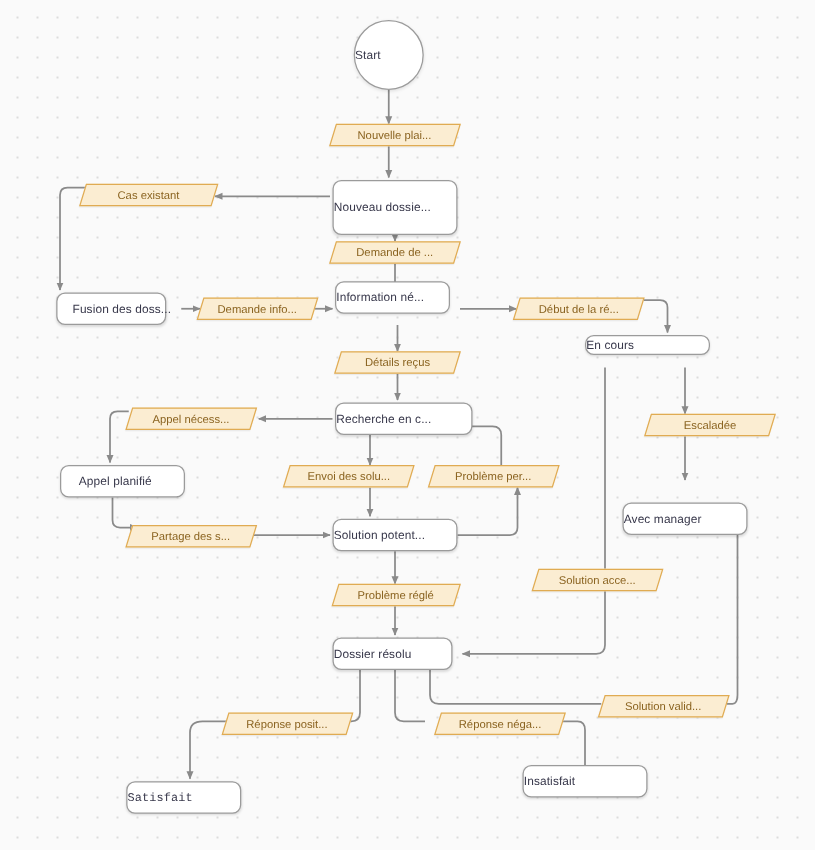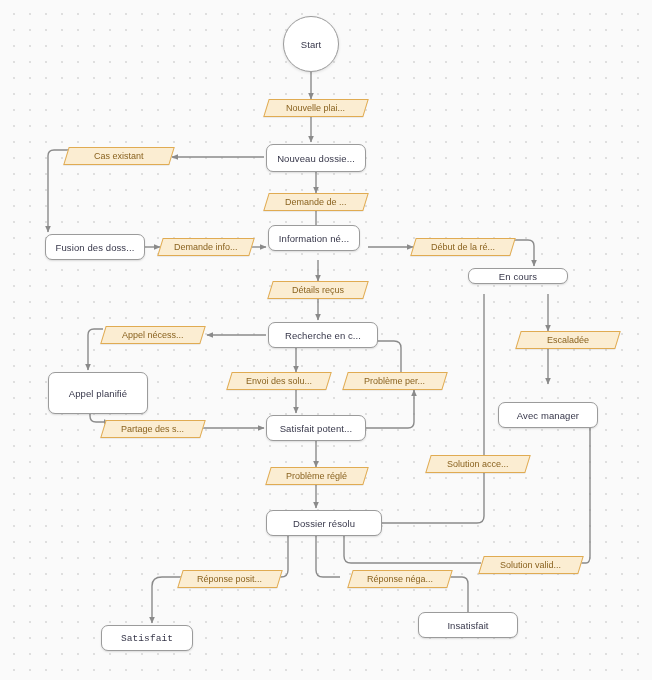--- a/index.html
+++ b/index.html
@@ -27,21 +27,21 @@
     pointer-events: none;
   }
   .node {
     position: absolute;
     box-sizing: border-box;
     background: #ffffff;
     border: 1px solid #9b9b9b;
     border-radius: 7px;
     display: flex;
     align-items: center;
-    justify-content: center;
+    justify-content: flex-start;
     font-size: 9.5px;
     color: #37374a;
     letter-spacing: 0.1px;
     box-shadow: 0 1px 2px rgba(0,0,0,0.13);
     white-space: nowrap;
     z-index: 3;
   }
   .node.start {
     border-radius: 50%;
     box-shadow: 0 1px 3px rgba(0,0,0,0.12);
@@ -128,53 +128,53 @@
       <path d="M344,536 L344,556 Q344,563 351,563 L481,563"></path>
       <path d="M581,563 L586,563 Q590,563 590,556 L590,414" marker-end="url(#arrow)"></path>
 
     </g>
   </svg>
 
   <div class="node start" style="left:283px; top:16px; width:56px; height:56px;">
     <span>Start</span>
   </div>
 
-  <div class="node" style="left:266px; top:144px; width:100px; height:28px;">
+  <div class="node" style="left:266px; top:144px; width:100px; height:44px;">
     <span>Nouveau dossie...</span>
   </div>
 
-  <div class="node" style="left:45px; top:234px; width:100px; height:26px;">
+  <div class="node" style="left:45px; top:234px; width:88px; height:26px;padding-left:12px;">
     <span>Fusion des doss...</span>
   </div>
 
   <div class="node" style="left:268px; top:225px; width:92px; height:26px;">
     <span>Information né...</span>
   </div>
 
   <div class="node" style="left:468px; top:268px; width:100px; height:16px;">
     <span>En cours</span>
   </div>
 
   <div class="node" style="left:268px; top:322px; width:110px; height:26px;">
     <span>Recherche en c...</span>
   </div>
 
-  <div class="node" style="left:48px; top:372px; width:100px; height:42px;">
+  <div class="node" style="left:48px; top:372px; width:100px; height:26px;padding-left:14px;">
     <span>Appel planifié</span>
   </div>
 
   <div class="node" style="left:498px; top:402px; width:100px; height:26px;">
     <span>Avec manager</span>
   </div>
 
   <div class="node" style="left:266px; top:415px; width:100px; height:26px;">
-    <span>Satisfait potent...</span>
-  </div>
-
-  <div class="node" style="left:266px; top:510px; width:116px; height:26px;">
+    <span>Solution potent...</span>
+  </div>
+
+  <div class="node" style="left:266px; top:510px; width:96px; height:26px;">
     <span>Dossier résolu</span>
   </div>
 
   <div class="node" style="left:101px; top:625px; width:92px; height:26px;font-family:Liberation Mono, monospace;">
     <span>Satisfait</span>
   </div>
 
   <div class="node" style="left:418px; top:612px; width:100px; height:26px;">
     <span>Insatisfait</span>
   </div>

